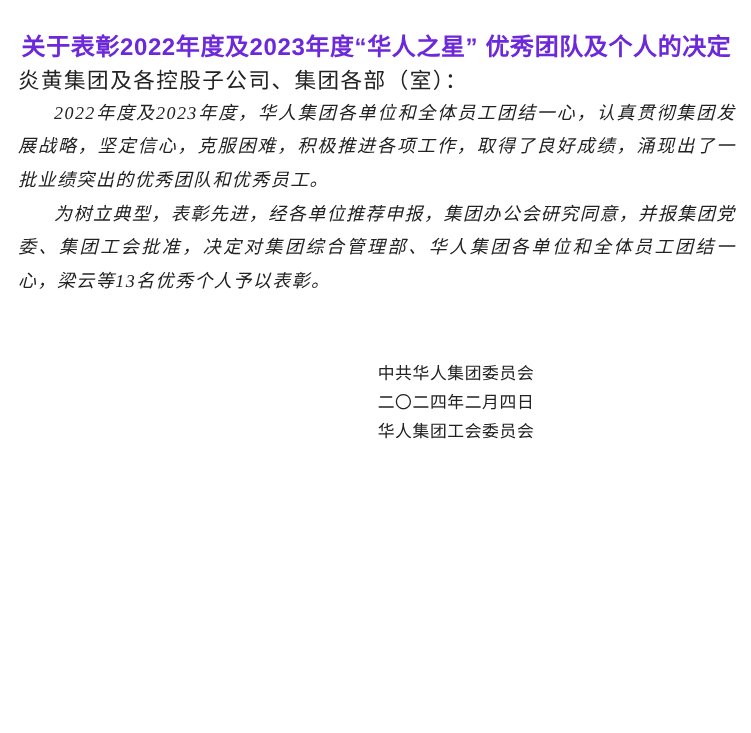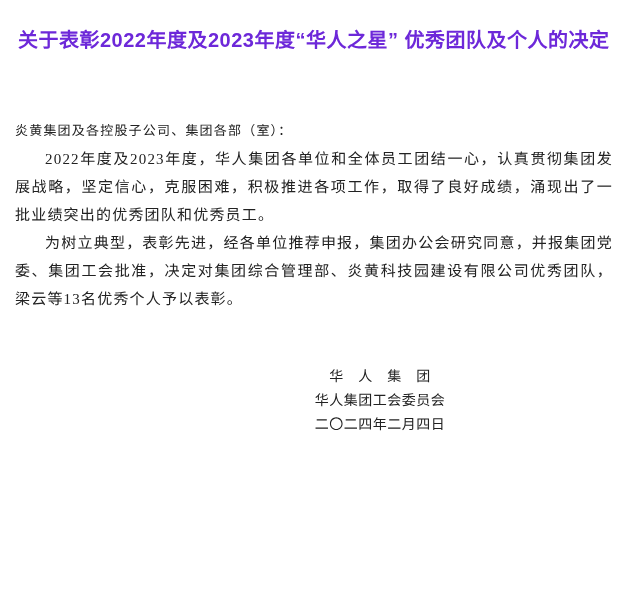--- a/index.html
+++ b/index.html
@@ -25,33 +25,33 @@
     margin: 27px 0 0 3px;
     font-family: "Liberation Sans", "DejaVu Sans", sans-serif;
     font-weight: bold;
     font-size: 20px;
     line-height: 26px;
     color: #6d28d9;
     letter-spacing: 0.5px;
     white-space: nowrap;
   }
   .salutation {
-    margin-top: 64px;
-    font-size: 13px;
+    font-size: 18px;
     line-height: 28px;
     letter-spacing: 1.2px;
   }
   .body-text p {
     margin: 0;
     font-size: 15px;
     line-height: 28px;
     letter-spacing: 1.2px;
     text-align: justify;
     text-indent: 2em;
     word-break: break-all;
+    font-style: italic;
   }
   .attachment {
     margin: 36px 0 0 10px;
     font-size: 15px;
     line-height: 28px;
     letter-spacing: 1.2px;
   }
   .signature-block {
     margin: 52px 0 0 299px;
     width: 132px;
@@ -68,23 +68,23 @@
 <body>
 
 <div class="page">
 
   <h1 class="doc-title">关于表彰2022年度及2023年度“华人之星” 优秀团队及个人的决定</h1>
 
   <div class="salutation">炎黄集团及各控股子公司、集团各部（室）：</div>
 
   <div class="body-text">
     <p>2022年度及2023年度，华人集团各单位和全体员工团结一心，认真贯彻集团发展战略，坚定信心，克服困难，积极推进各项工作，取得了良好成绩，涌现出了一批业绩突出的优秀团队和优秀员工。</p>
-    <p>为树立典型，表彰先进，经各单位推荐申报，集团办公会研究同意，并报集团党委、集团工会批准，决定对集团综合管理部、炎黄科技园建设有限公司优秀团队，梁云等13名优秀个人予以表彰。</p>
+    <p>为树立典型，表彰先进，经各单位推荐申报，集团办公会研究同意，并报集团党委、集团工会批准，决定对集团综合管理部、华人集团各单位和全体员工团结一心，梁云等13名优秀个人予以表彰。</p>
   </div>
 
 
   <div class="signature-block">
-    <div>华　人　集　团</div>
+    <div>中共华人集团委员会</div>
+    <div>二〇二四年二月四日</div>
     <div>华人集团工会委员会</div>
-    <div>二〇二四年二月四日</div>
   </div>
 
 </div>
 
 </body></html>

